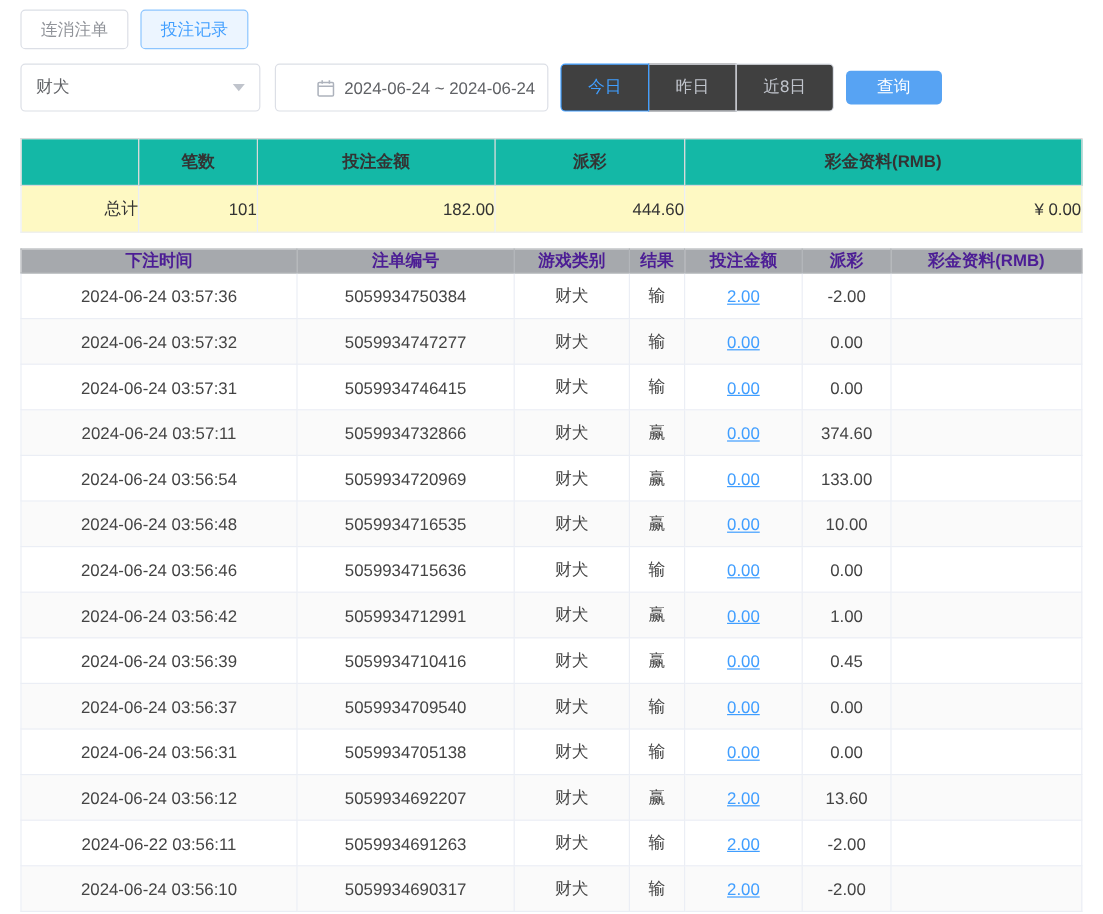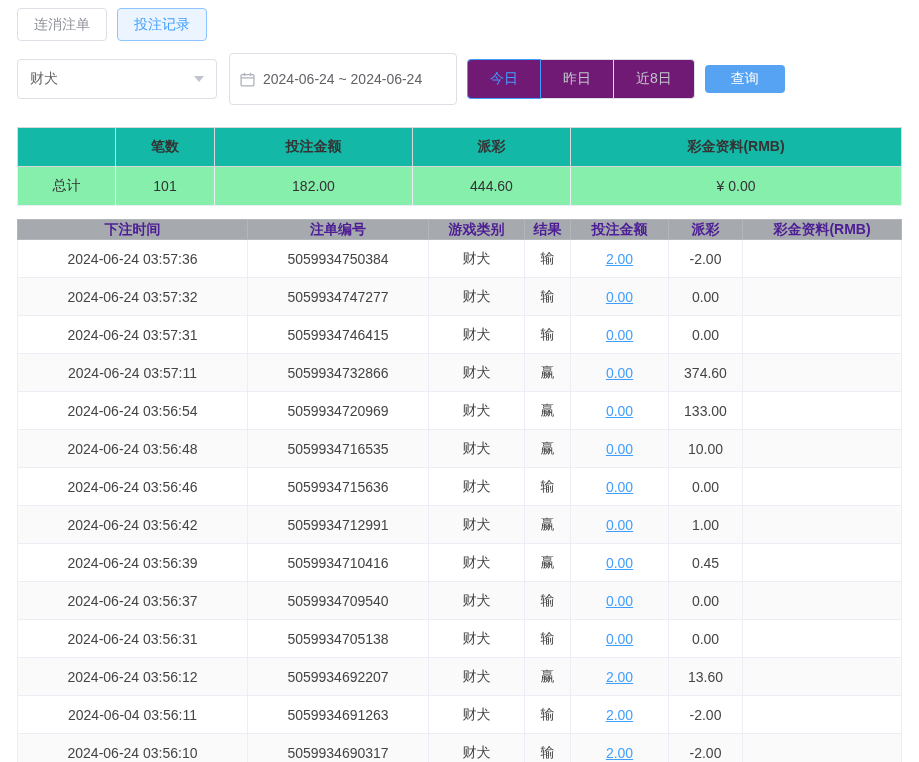--- a/index.html
+++ b/index.html
@@ -29,48 +29,48 @@
     width: 200px; height: 40px; border: 1px solid #dcdfe6; border-radius: 4px;
     display: flex; align-items: center; justify-content: space-between;
     padding: 0 12px; color: #606266; cursor: pointer; margin-right: 12px;
   }
   .arrow-down {
     width: 0; height: 0;
     border-left: 5px solid transparent; border-right: 5px solid transparent;
     border-top: 6px solid #c0c4cc;
   }
   .date-picker {
-    width: 228px; height: 52px; border: 1px solid #dcdfe6; border-radius: 4px;
+    width: 228px; height: 40px; border: 1px solid #dcdfe6; border-radius: 4px;
     display: flex; align-items: center; gap: 8px; padding: 0 10px;
-    color: #606266; cursor: pointer; margin-right: 10px;
+    color: #606266; cursor: pointer; margin-right: 10px; justify-content: flex-end;
   }
   .btn-group { display: flex; }
   .quick-btn {
     height: 40px; padding: 0 22px; font-size: 14px; font-family: inherit;
-    background: #701a75; border: 1px solid #dcdfe6; color: #c0c4cc;
+    background: #404040; border: 1px solid #dcdfe6; color: #c0c4cc;
     cursor: pointer; margin-left: -1px; position: relative;
   }
   .quick-btn:first-child { border-radius: 4px 0 0 4px; margin-left: 0; }
   .quick-btn:last-child { border-radius: 0 4px 4px 0; }
   .quick-btn.active { color: var(--accent); border-color: var(--accent); z-index: 1; }
   .search-btn {
     height: 28px; width: 80px; margin-left: 10px; font-size: 14px; font-family: Liberation Mono, monospace;
     background: var(--btn-blue); color: #fff; border: none; border-radius: 4px; cursor: pointer;
   }
 
   
   table { width: 100%; border-collapse: collapse; table-layout: fixed; }
   .summary-table { margin-bottom: 13px; }
   .summary-table th {
     background: #14b8a6; height: 39px; font-weight: bold; color: #333;
     border: 1px solid #d9d9d9; text-align: center;
   }
   .summary-table td {
-    height: 39px; text-align: center; color: #333;
-    border: 1px solid #ebeef5; background: #86efac;
+    height: 39px; text-align: right; color: #333;
+    border: 1px solid #ebeef5; background: #fef9c3;
   }
 
   
   .bet-table th {
     background: var(--table-header-bg); color: #4c1d95; font-weight: bold;
     height: 20px; text-align: center; border: 1px solid #b3b6ba;
   }
   .bet-table td {
     height: 38px; text-align: center; color: #444;
     border: 1px solid #ebeef5; background: #fff;
@@ -277,21 +277,21 @@
       <td>2024-06-24 03:56:12</td>
       <td>5059934692207</td>
       <td>财犬</td>
       <td>赢</td>
       <td><a class="bet-link">2.00</a></td>
       <td>13.60</td>
       <td></td>
     </tr>
 
     <tr>
-      <td>2024-06-04 03:56:11</td>
+      <td>2024-06-22 03:56:11</td>
       <td>5059934691263</td>
       <td>财犬</td>
       <td>输</td>
       <td><a class="bet-link">2.00</a></td>
       <td class="negative">-2.00</td>
       <td></td>
     </tr>
 
     <tr>
       <td>2024-06-24 03:56:10</td>

